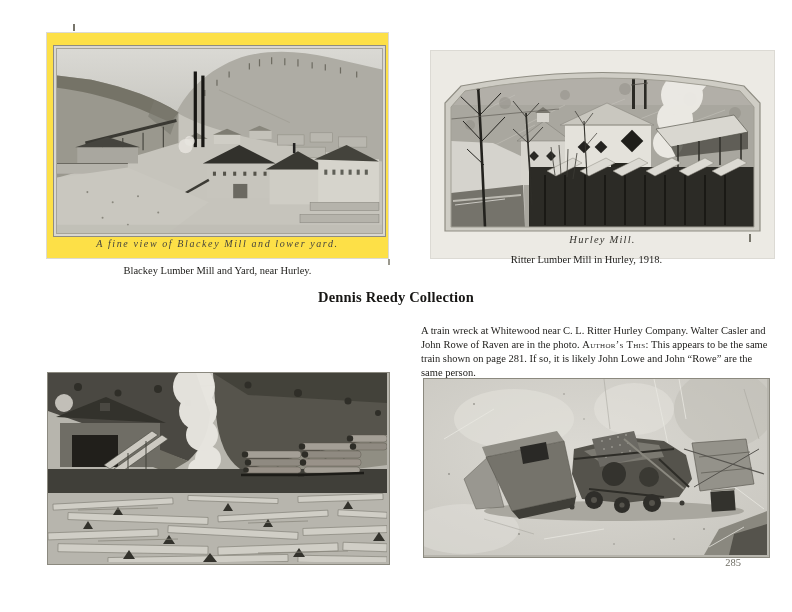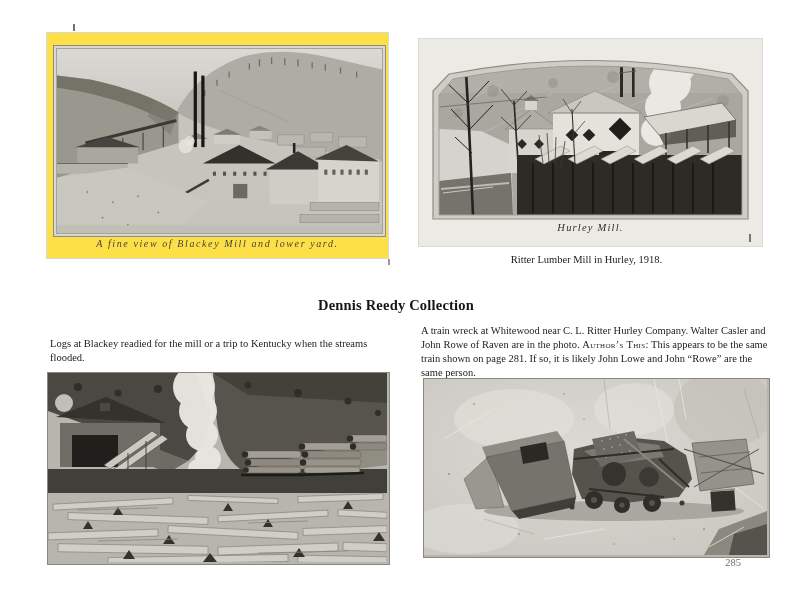--- a/index.html
+++ b/index.html
@@ -11,21 +11,21 @@
          border:1px solid #8e8c82;background:#d9d7d1;padding:2px;box-sizing:content-box}
   .frame-inner{width:327px;height:186px;border:1px solid #a6a49a;box-sizing:border-box;overflow:hidden}
   svg{display:block}
   .inner-caption{position:absolute;left:0;right:0;text-align:center;font-style:italic;color:#45443e}
   .card-blackey .inner-caption{top:205px;font-size:10px;letter-spacing:1.6px}
   .card-hurley{left:415px;top:35px;width:343px;height:207px;background:#eceae4}
   .card-hurley .inner-caption{top:183px;font-size:10.5px;letter-spacing:1.2px;color:#33322d}
   .photo-caption{position:absolute;margin:0;text-align:center;font-size:10.5px;color:#1c1b18}
   .cap-blackey{left:47px;width:341px;top:265px}
   .cap-hurley{left:415px;width:343px;top:254px}
-  .heading{position:absolute;left:0;right:0;top:289px;margin:8px;text-align:center;
+  .heading{position:absolute;left:0;right:0;top:289px;margin:0;text-align:center;
            font-size:14.5px;font-weight:bold;letter-spacing:.2px;color:#171614}
   .body-caption{position:absolute;margin:0;font-size:10.5px;line-height:1.32;color:#1d1c19}
   .cap-logs{left:50px;top:337px;width:338px}
   .cap-wreck{left:421px;top:324px;width:352px}
   .sc{font-variant:small-caps;letter-spacing:.3px}
   .photo{position:absolute;border:1px solid #8b897f;overflow:hidden;background:#b7b5ad}
   .photo-logs{left:47px;top:372px;width:341px;height:191px}
   .photo-wreck{left:423px;top:378px;width:345px;height:178px}
   .page-number{position:absolute;top:557px;left:713px;width:40px;text-align:center;
                font-size:10.5px;color:#6e6c63}
@@ -144,22 +144,23 @@
               <rect x="250" y="150" width="68" height="8"></rect>
                 <rect x="240" y="162" width="78" height="8"></rect>
             </g>
             <rect x="0" y="172" width="321" height="8" fill="#bdbbb3" opacity=".6"></rect>
           </g>
         </svg>
       </div>
     </div>
     <figcaption class="inner-caption">A fine view of Blackey Mill and lower yard.</figcaption>
   </figure>
-
-  <figure class="card card-hurley" style="margin:4px">
+  <p class="photo-caption cap-blackey">Blackey Lumber Mill and Yard, near Hurley.</p>
+
+  <figure class="card card-hurley" style="margin:16px">
     <svg style="position:absolute;left:4px;top:4px" width="335" height="178" viewBox="0 0 335 178">
       <defs>
         <clipPath id="hm-clip">
             <path d="M16,172 L16,52 L30,36 Q167,10 305,36 L319,52 L319,172 Z"></path>
           </clipPath>
       </defs>
       <path d="M10,176 L10,48 L26,31 Q167,4 309,31 L325,48 L325,176 Z" fill="#cfcdc5" stroke="#8f8d83" stroke-width="1.2"></path>
       <g clip-path="url(#hm-clip)">
         <rect x="0" y="0" width="335" height="178" fill="#a9a79f"></rect>
         <rect x="0" y="0" width="335" height="50" fill="#b4b2aa" opacity=".8"></rect>
@@ -277,21 +278,20 @@
         <line x1="16" y1="64" x2="124" y2="54" stroke="#55534c" stroke-width=".6"></line>
       </g>
       <path d="M16,172 L16,52 L30,36 Q167,10 305,36 L319,52 L319,172 Z" fill="none" stroke="#a19f95" stroke-width="1"></path>
     </svg>
     <figcaption class="inner-caption">Hurley Mill.</figcaption>
   </figure>
   <p class="photo-caption cap-hurley">Ritter Lumber Mill in Hurley, 1918.</p>
 
   <h2 class="heading">Dennis Reedy Collection</h2>
 
-  <p class="body-caption cap-logs">Logs at Blackey readied for the mill or a trip to Kentucky when the streams flooded.</p>
   <div class="photo photo-logs">
     <svg width="339" height="189" viewBox="0 0 339 189" preserveAspectRatio="none">
       <rect x="0" y="0" width="339" height="32" fill="#d3d1cb"></rect>
       <line x1="0" y1="16" x2="339" y2="9" stroke="#8a887e" stroke-width=".7"></line>
       <g>
         <path d="M165,0 L339,0 L339,62 L290,78 Q225,96 192,96 Q172,82 168,42 Z" fill="#56544c"></path>
         <polygon points="165,0 339,0 339,30 200,22" fill="#43423a"></polygon>
         <polygon points="200,96 339,62 339,92 215,108" fill="#908e83"></polygon>
         <g stroke="#6f6d63" stroke-width=".8">
           <line x1="220" y1="100" x2="250" y2="80"></line>

